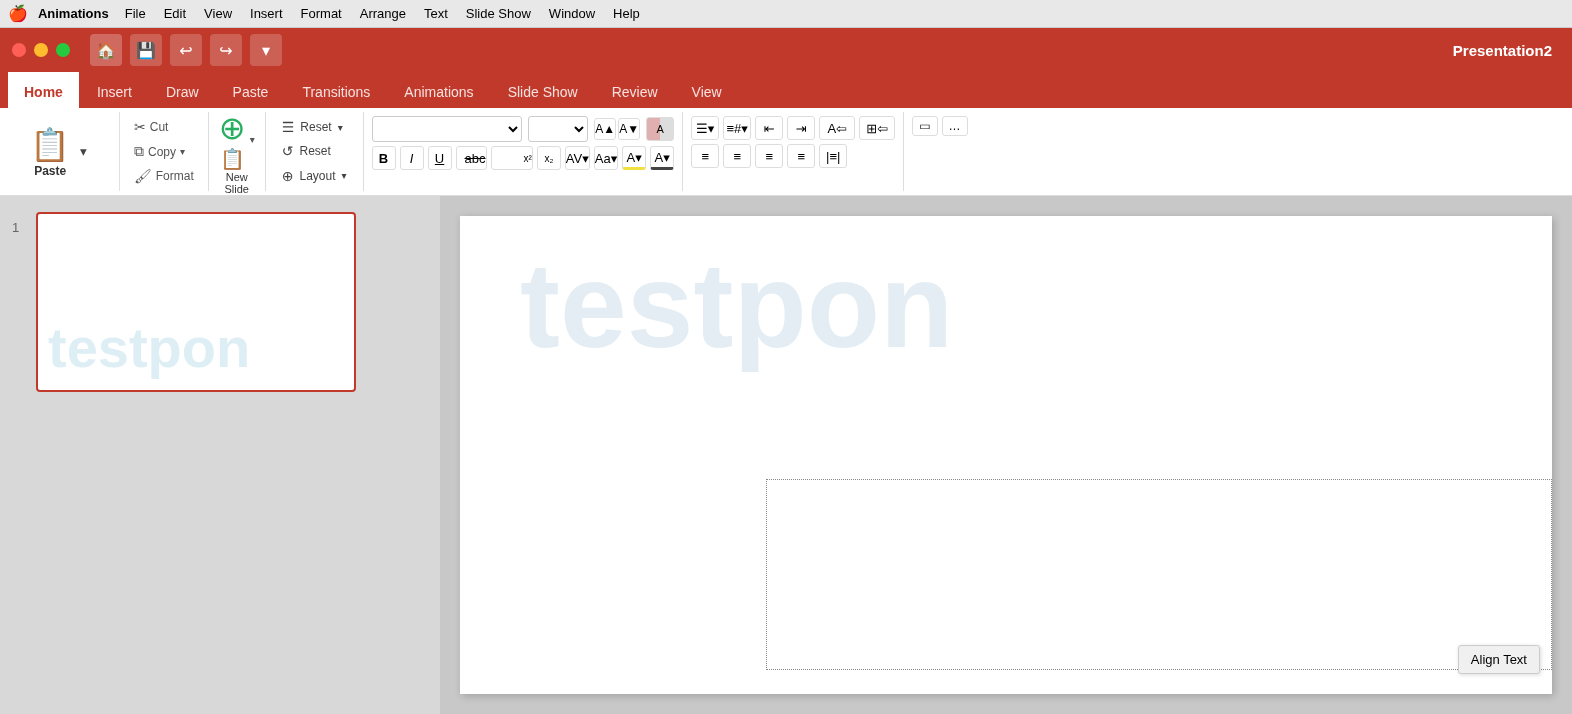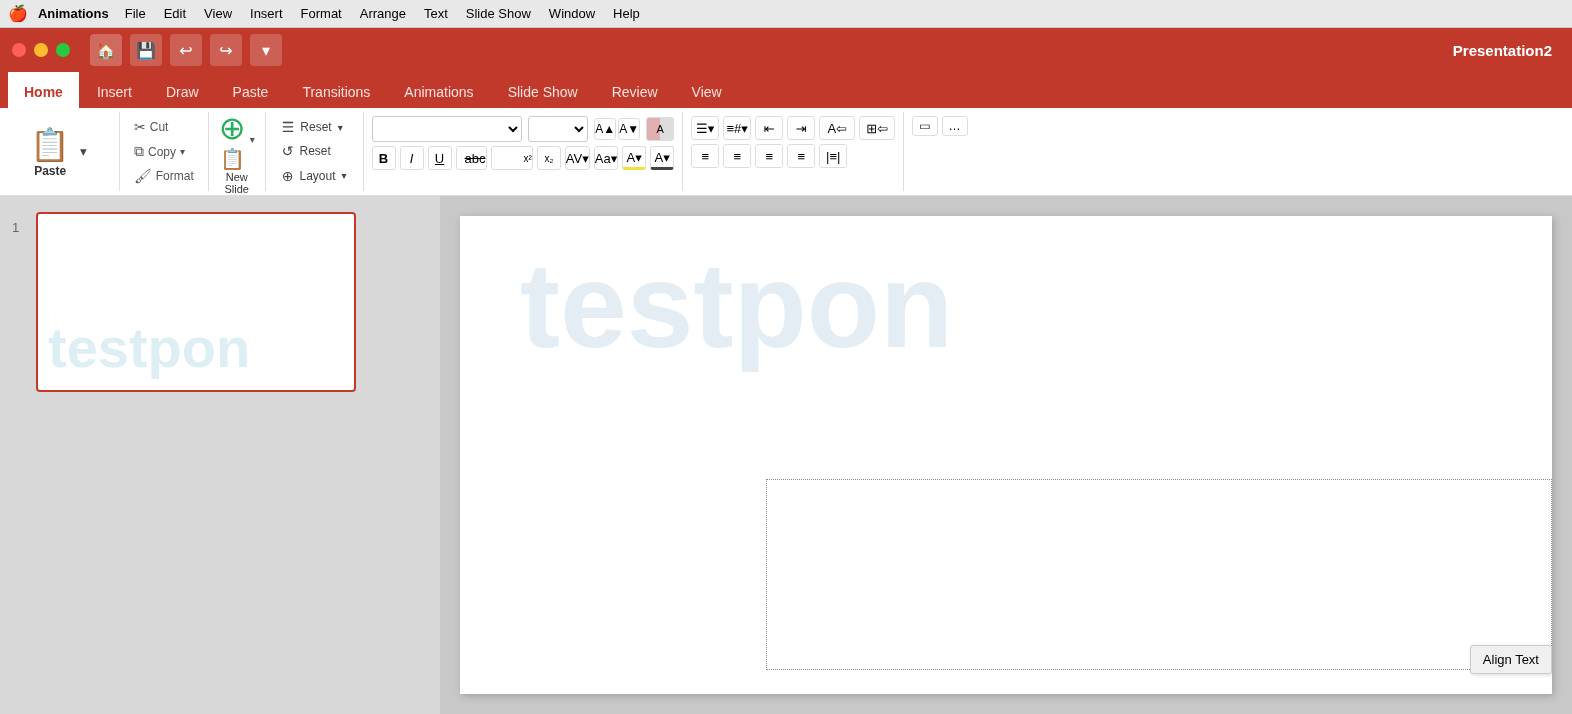--- a/index.html
+++ b/index.html
@@ -373,21 +373,21 @@
       top: 55%;
       left: 28%;
       width: 72%;
       height: 40%;
       border: 1px dotted #888;
     }
 
     .align-text-tooltip {
       position: absolute;
       bottom: 20px;
-      right: 0px;
+      right: 12px;
       background: #f0f0f0;
       border: 1px solid #ccc;
       padding: 6px 12px;
       font-size: 13px;
       border-radius: 3px;
       box-shadow: 1px 1px 4px rgba(0,0,0,0.15);
     }
 
     
     .group-sep {

